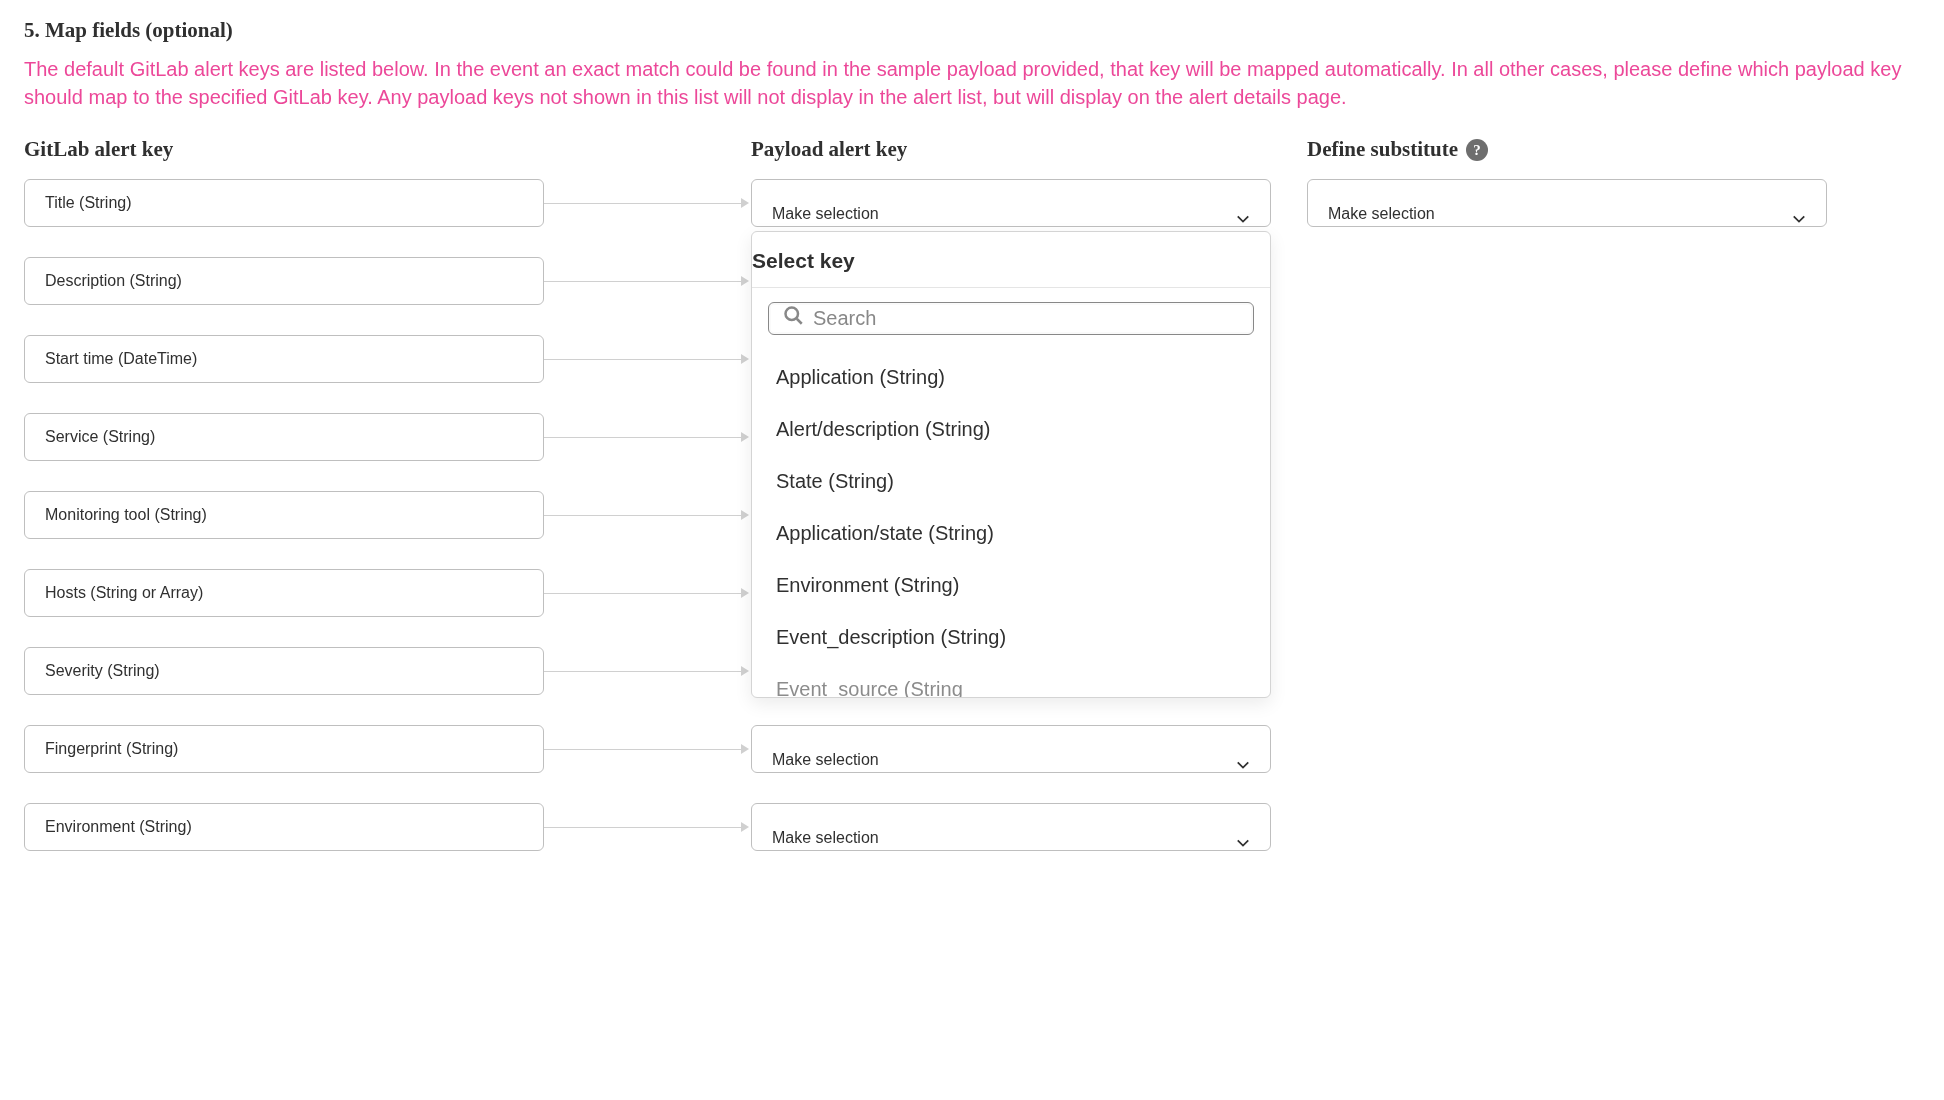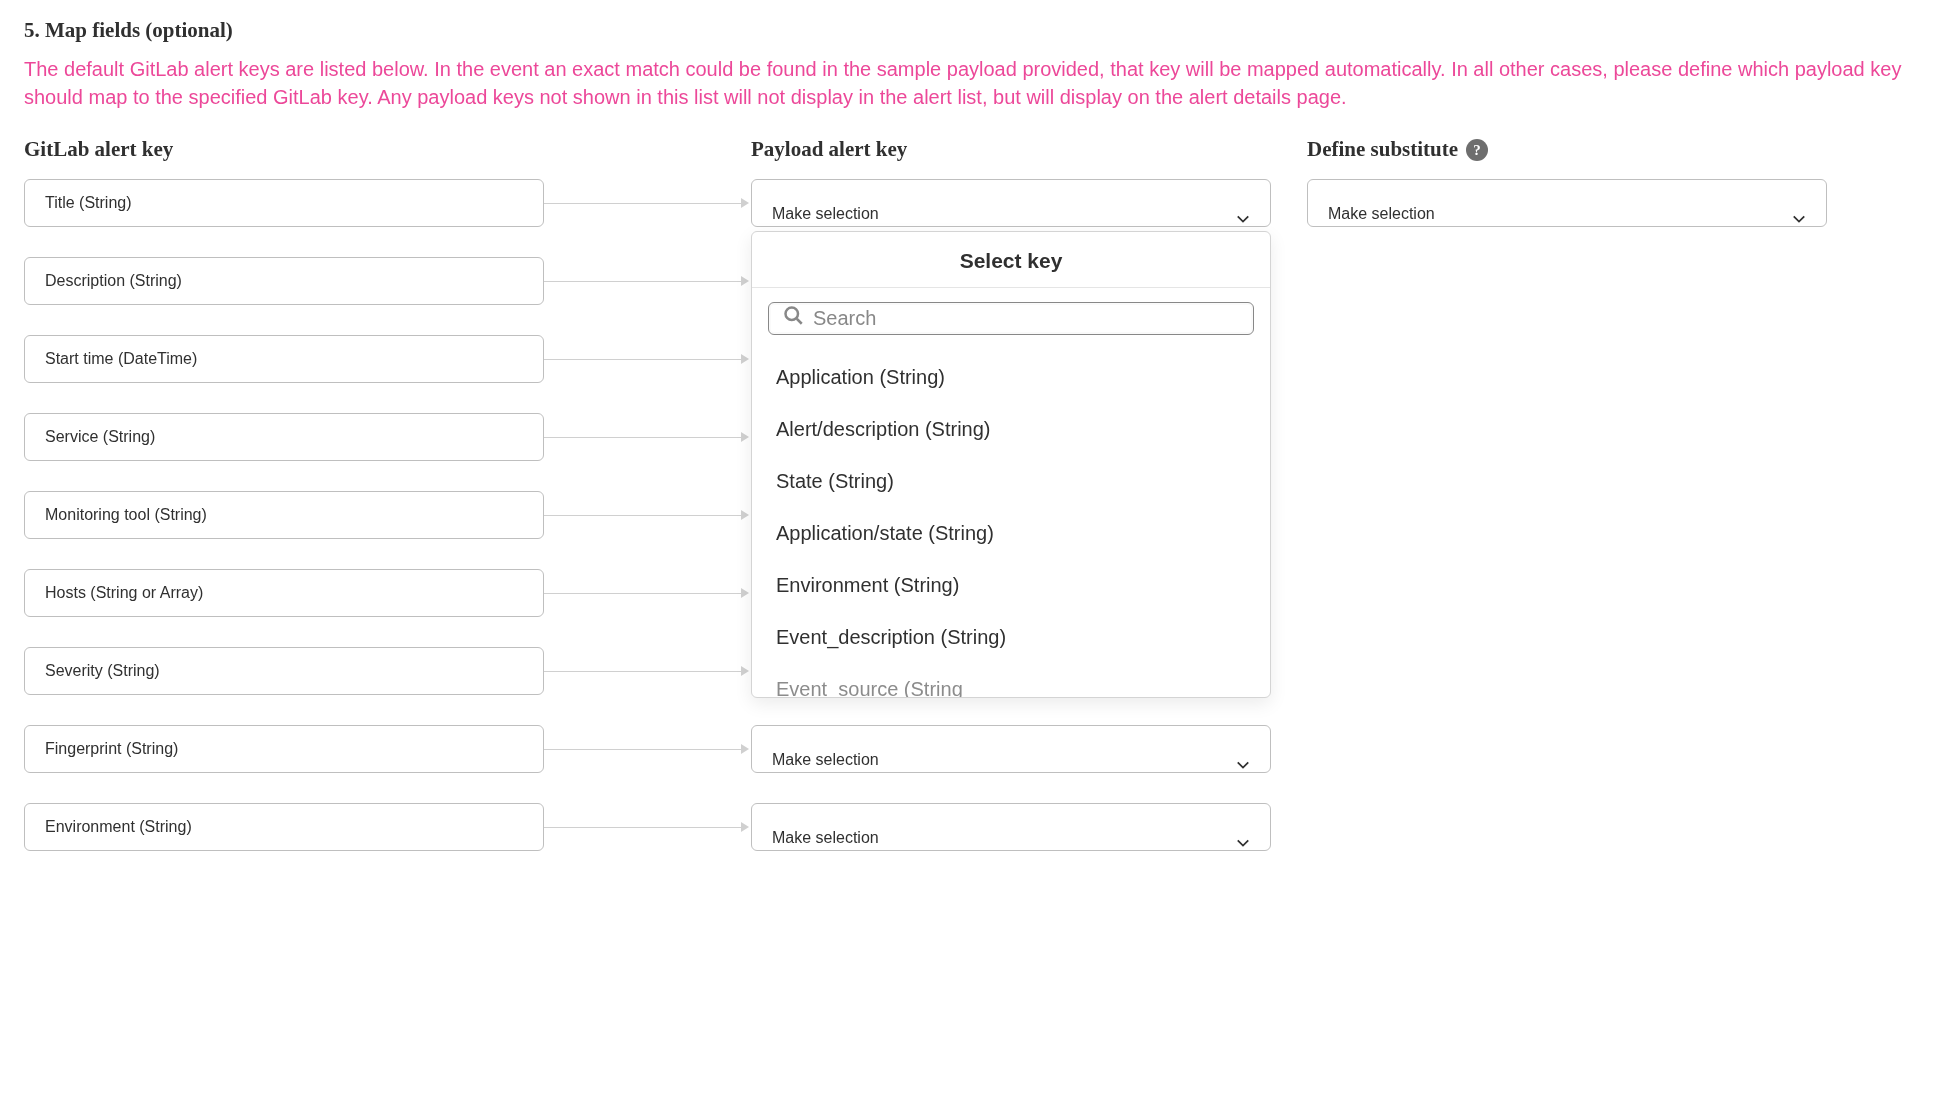--- a/index.html
+++ b/index.html
@@ -105,21 +105,21 @@
     top: 52px;
     left: 727px;
     width: 520px;
     background: #fff;
     border: 1px solid #d4d4d4;
     border-radius: 6px;
     box-shadow: 0 6px 18px rgba(0,0,0,0.08);
     z-index: 10;
   }
   .dropdown-title {
-    text-align: center;
+    text-align: left;
     font-weight: 700;
     font-size: 21px;
     padding: 14px 0 12px;
     border-bottom: 1px solid #e5e5e5;
   }
   .dropdown-search-wrap {
     padding: 14px 16px 6px;
   }
   .dropdown-search {
     display: flex;

